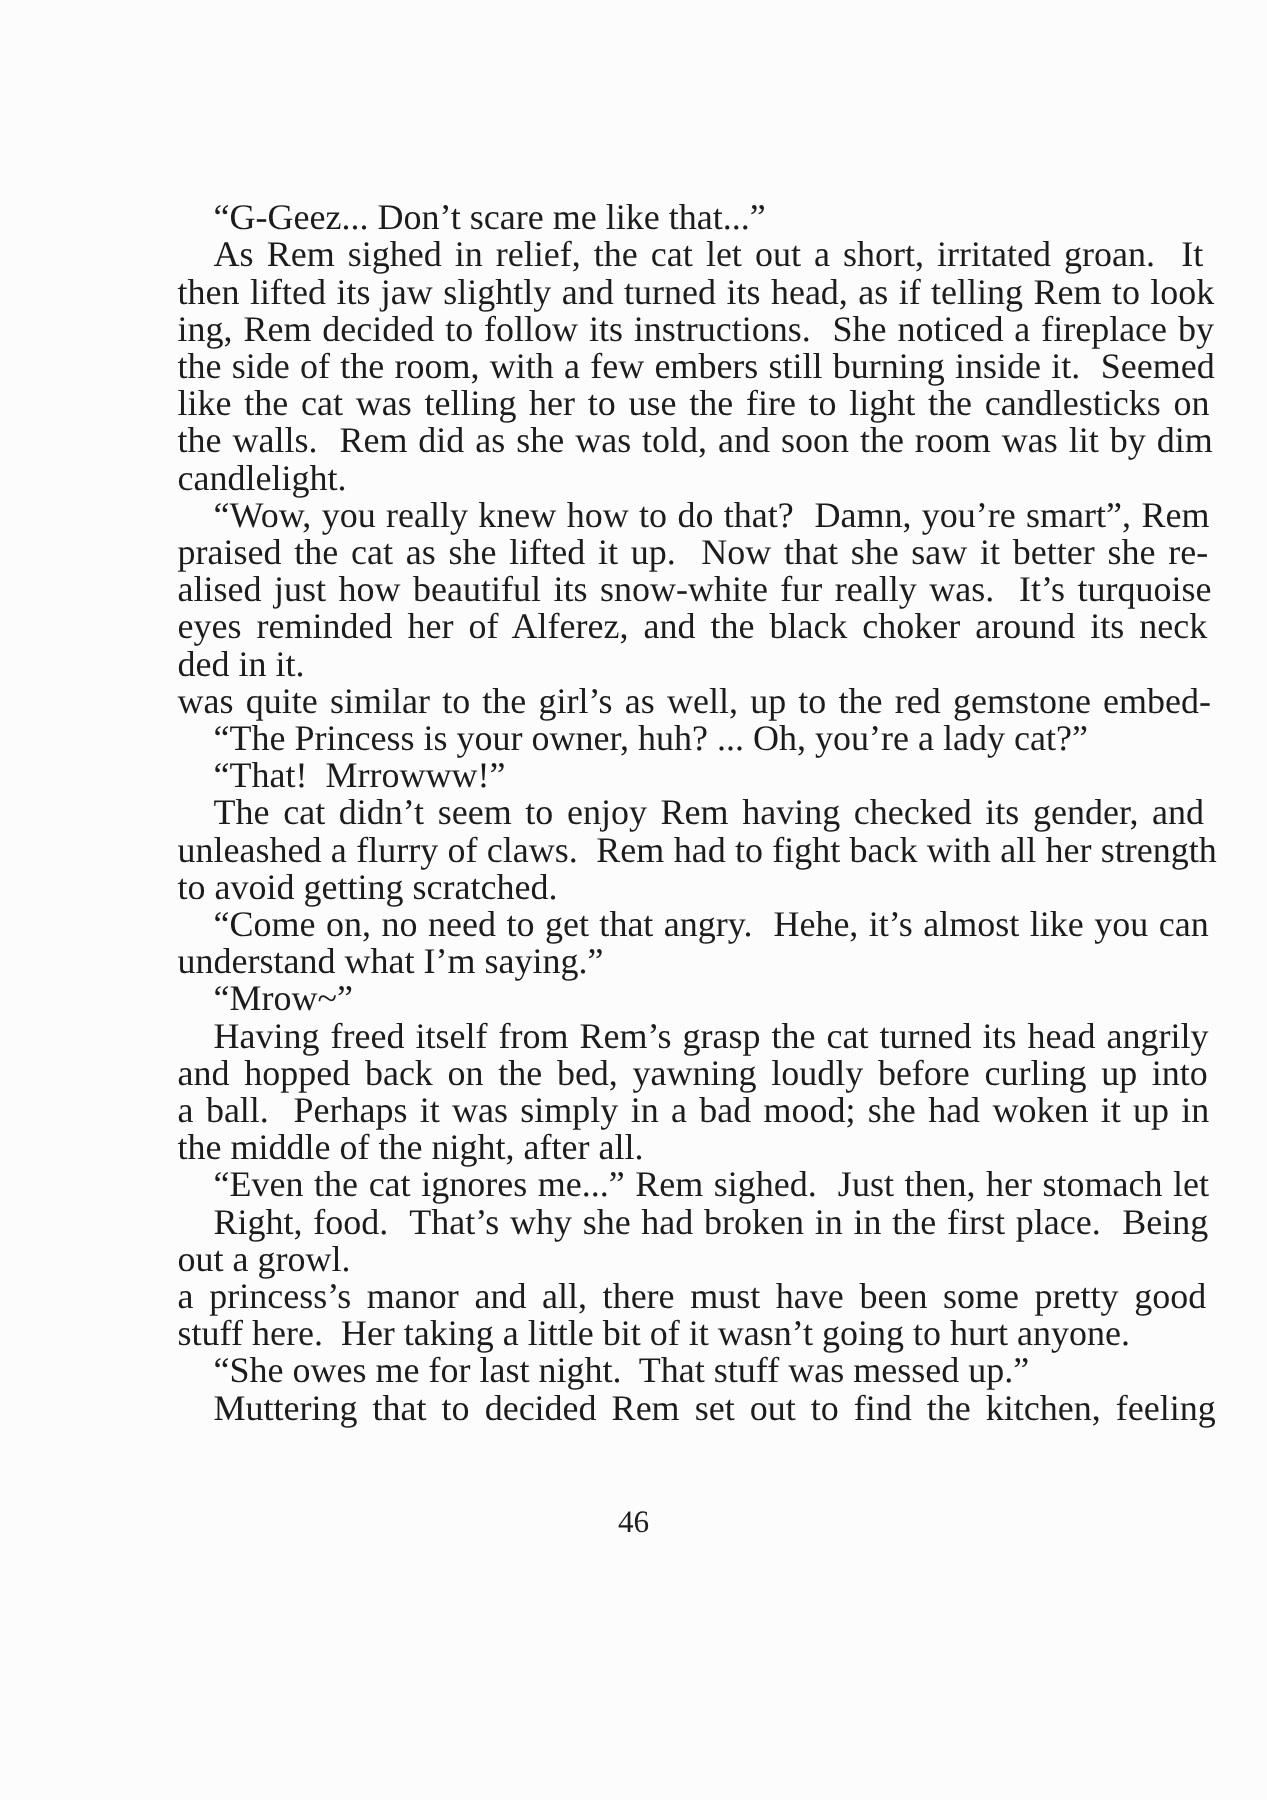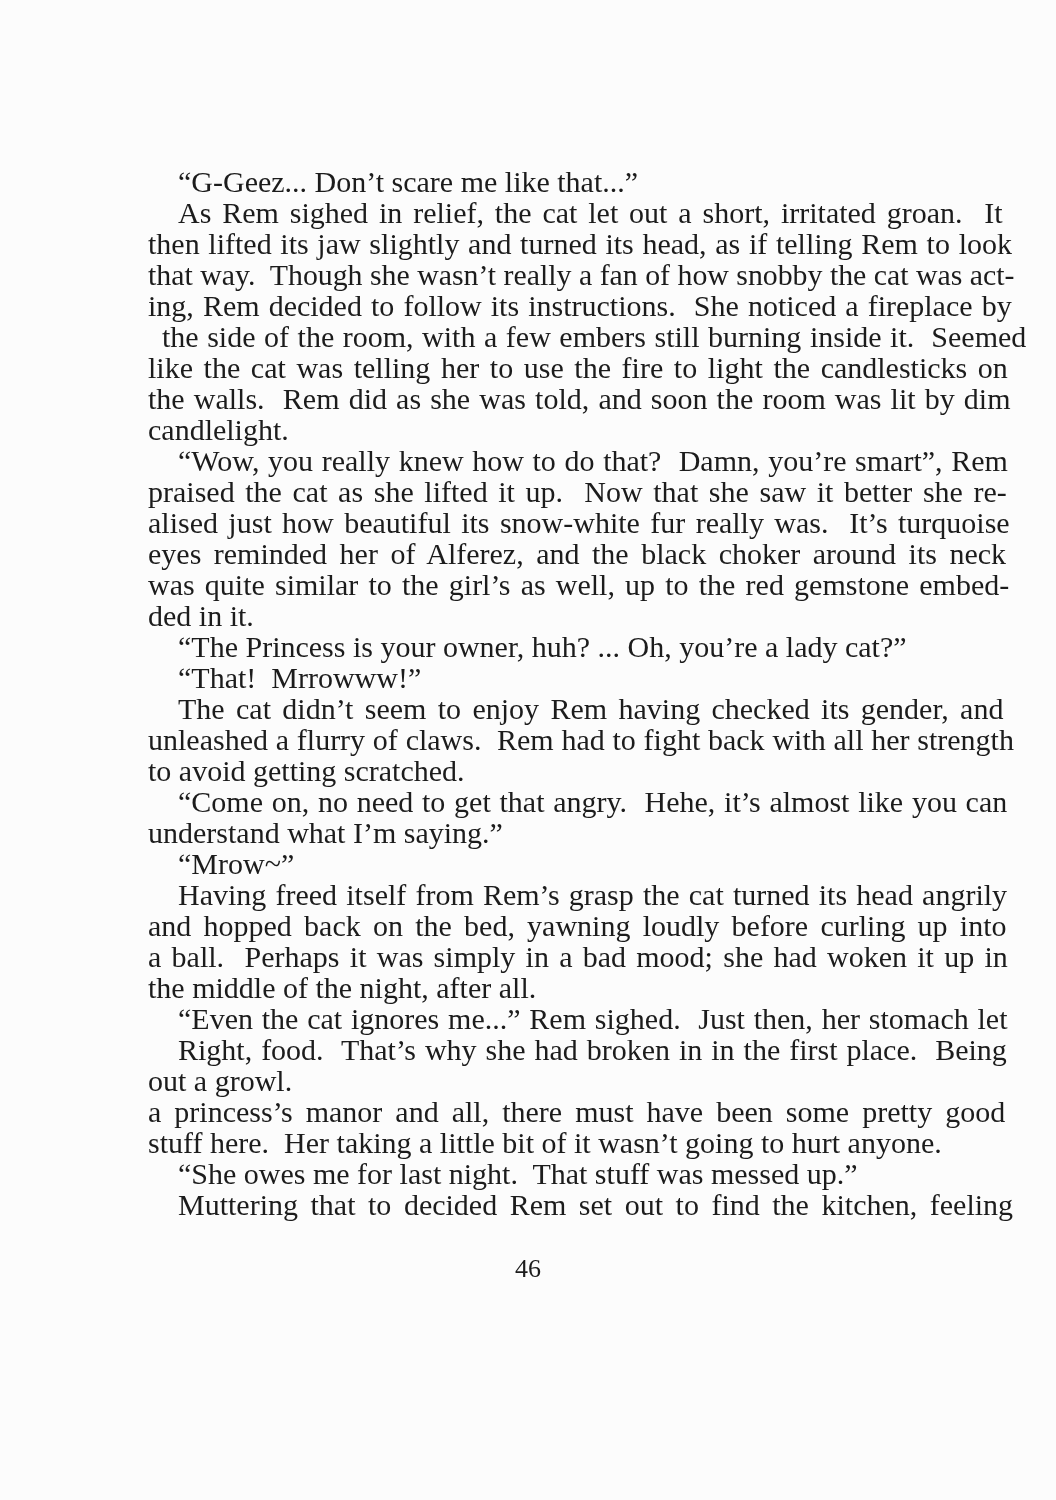--- a/index.html
+++ b/index.html
@@ -41,32 +41,31 @@
   }
 </style>
 </head>
 <body style="--paper: #fcfcfc; --ink: #1c1c1c;">
 
 <div class="book-page">
   <div class="text-block">
       <div class="line indent"><span class="line-text">“G-Geez... Don’t scare me like that...”</span></div>
       <div class="line indent"><span class="line-text" style="word-spacing: 3.38281px;">As Rem sighed in relief, the cat let out a short, irritated groan.  It</span></div>
       <div class="line"><span class="line-text" style="word-spacing: 1.18638px;">then lifted its jaw slightly and turned its head, as if telling Rem to look</span></div>
-      <div class="line"><span class="line-text" style="transform: scaleX(0.994064);">that way.  Though she wasn’t really a fan of how snobby the cat was act-</span></div>
       <div class="line"><span class="line-text" style="word-spacing: 1.56901px;">ing, Rem decided to follow its instructions.  She noticed a fireplace by</span></div>
-      <div class="line"><span class="line-text" style="word-spacing: 1.03348px; margin-left: 14px;">the side of the room, with a few embers still burning inside it.  Seemed</span></div>
+      <div class="line"><span class="line-text" style="word-spacing: 1.03348px;">the side of the room, with a few embers still burning inside it.  Seemed</span></div>
       <div class="line"><span class="line-text" style="word-spacing: 3.10156px;">like the cat was telling her to use the fire to light the candlesticks on</span></div>
       <div class="line"><span class="line-text" style="word-spacing: 1.62305px;">the walls.  Rem did as she was told, and soon the room was lit by dim</span></div>
       <div class="line"><span class="line-text">candlelight.</span></div>
       <div class="line indent"><span class="line-text" style="word-spacing: 1.13151px;">“Wow, you really knew how to do that?  Damn, you’re smart”, Rem</span></div>
       <div class="line"><span class="line-text" style="word-spacing: 3.12109px;">praised the cat as she lifted it up.  Now that she saw it better she re-</span></div>
       <div class="line"><span class="line-text" style="word-spacing: 2.89062px;">alised just how beautiful its snow-white fur really was.  It’s turquoise</span></div>
       <div class="line"><span class="line-text" style="word-spacing: 5.00568px;">eyes reminded her of Alferez, and the black choker around its neck</span></div>
+      <div class="line"><span class="line-text">ded in it.</span></div>
       <div class="line"><span class="line-text" style="word-spacing: 2.66947px;">was quite similar to the girl’s as well, up to the red gemstone embed-</span></div>
-      <div class="line"><span class="line-text">ded in it.</span></div>
       <div class="line indent"><span class="line-text">“The Princess is your owner, huh? ... Oh, you’re a lady cat?”</span></div>
       <div class="line indent"><span class="line-text">“That!  Mrrowww!”</span></div>
       <div class="line indent"><span class="line-text" style="word-spacing: 3.85369px;">The cat didn’t seem to enjoy Rem having checked its gender, and</span></div>
       <div class="line"><span class="line-text" style="word-spacing: 0.264509px;">unleashed a flurry of claws.  Rem had to fight back with all her strength</span></div>
       <div class="line"><span class="line-text">to avoid getting scratched.</span></div>
       <div class="line indent"><span class="line-text" style="word-spacing: 1.23103px;">“Come on, no need to get that angry.  Hehe, it’s almost like you can</span></div>
       <div class="line"><span class="line-text">understand what I’m saying.”</span></div>
       <div class="line indent"><span class="line-text">“Mrow~”</span></div>
       <div class="line indent"><span class="line-text" style="word-spacing: 1.6804px;">Having freed itself from Rem’s grasp the cat turned its head angrily</span></div>
       <div class="line"><span class="line-text" style="word-spacing: 4.73153px;">and hopped back on the bed, yawning loudly before curling up into</span></div>

